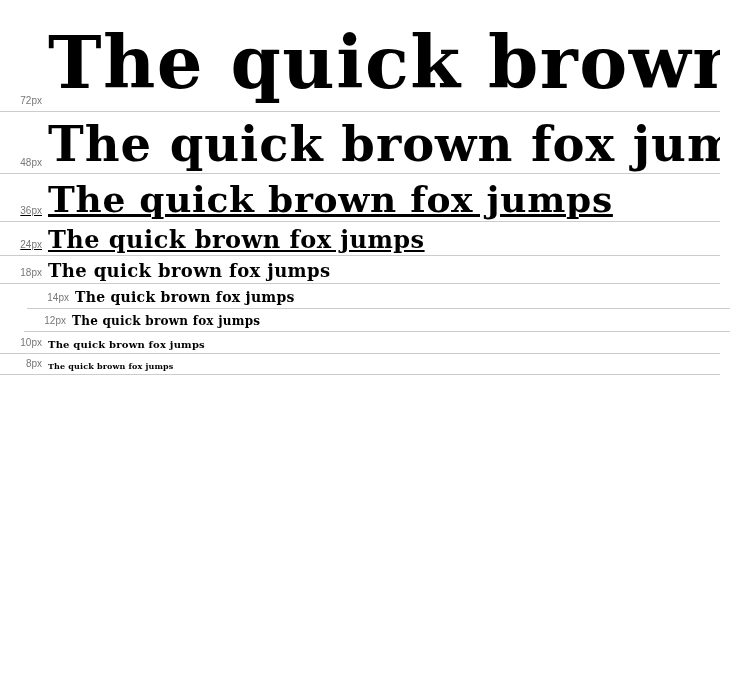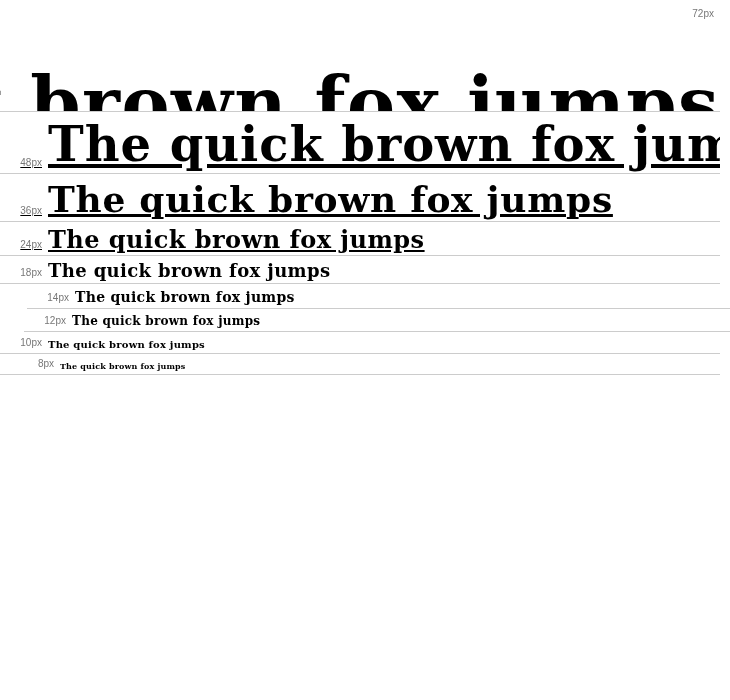--- a/index.html
+++ b/index.html
@@ -47,37 +47,37 @@
     color: #000000;
     white-space: nowrap;
     font-family: "DejaVu Serif", serif;
     font-weight: bold;
     font-style: normal;
     letter-spacing: 0.02em;
     line-height: 1.05;
     overflow: hidden;
   }
   
-  .row-72 { height: 104px; flex-direction: column; }
+  .row-72 { height: 104px; }
   .row-72 .sample { font-size: 72px; line-height: 96px; }
-  .row-48 { height: 62px; text-decoration: underline; }
+  .row-48 { height: 62px; }
   .row-48 .sample { font-size: 48px; line-height: 58px; }
   .row-36 { height: 48px; text-decoration: underline; }
   .row-36 .sample { font-size: 36px; line-height: 44px; }
   .row-24 { height: 34px; text-decoration: underline; }
   .row-24 .sample { font-size: 24px; line-height: 31px; }
   .row-18 { height: 28px; align-items: flex-end; }
   .row-18 .sample { font-size: 18px; line-height: 25px; }
   .row-14 { height: 25px; margin-left: 27px; }
   .row-14 .sample { font-size: 14px; line-height: 21px; }
   .row-12 { height: 23px; margin-left: 24px; }
   .row-12 .sample { font-size: 12px; line-height: 19px; }
   .row-10 { height: 22px; }
   .row-10 .sample { font-size: 10px; line-height: 17px; }
-  .row-8  { height: 21px; padding-left: 12px; }
+  .row-8  { height: 21px; }
   .row-8 .sample  { font-size: 8px;  line-height: 15px; }
 
   .rows-wrap {
     position: absolute;
     left: 0;
     top: 8px;
     width: 730px;
   }
   .blank-area {
     position: absolute;

